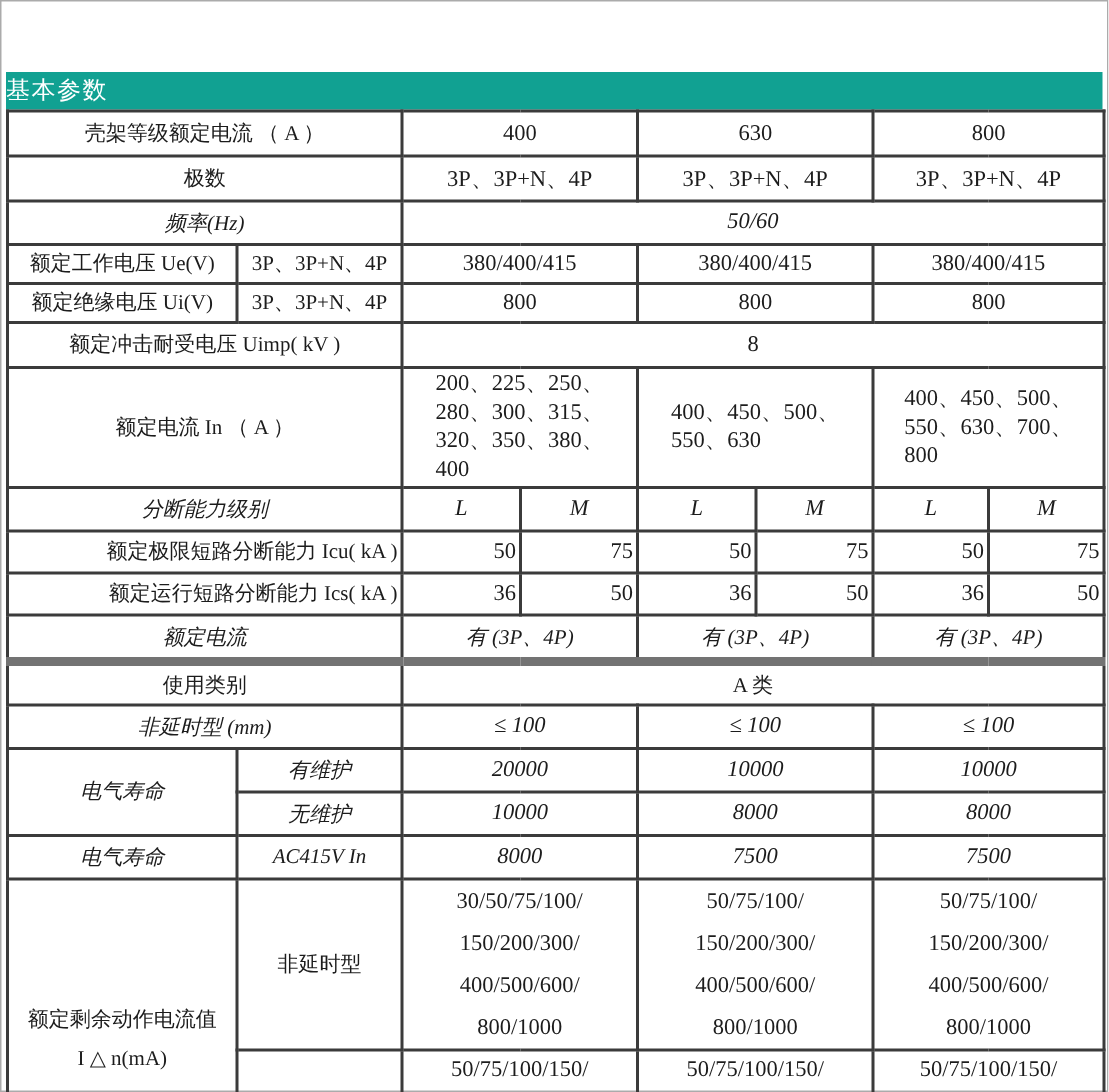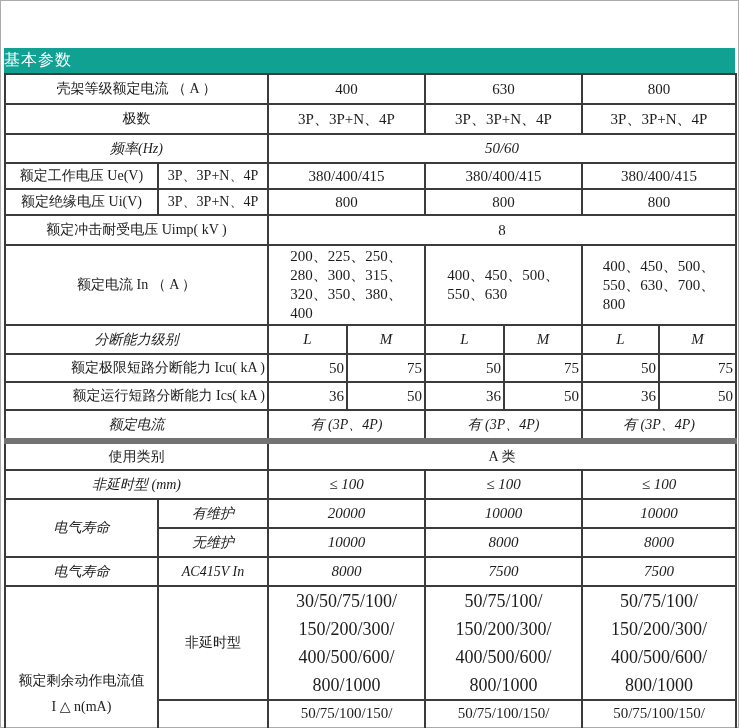--- a/index.html
+++ b/index.html
@@ -35,21 +35,21 @@
     vertical-align:middle;
     font-size:14px;
     padding:0 2px;
     overflow:hidden;
   }
   tr.gray-top td{border-top:6px solid #737373;}
   .num{font-size:15px;}
   .list-cell{text-align:center;line-height:19px;font-size:15px;}
   .list-cell .blk{display:inline-block;text-align:left;white-space:pre-line;}
   .residual-label{white-space:pre-line;line-height:26px;}
-  .big-list{line-height:28px;font-size:18px;white-space:pre-line;}
+  .big-list{line-height:28px;font-size:15px;white-space:pre-line;}
   .big-list2{line-height:25px;font-size:15px;white-space:pre-line;}
   
   .r-h28 td{height:28px;margin-top:12px;} .r-h27 td{height:27px;font-style:italic;} .r-h26 td{height:26px;text-align:right;}
   .r-h25 td{height:25px;} .r-h24 td{height:24px;}
   .r-in td{height:78px;}
   .r-nd td{height:111px;}
   .r-d td{height:100px;}
 </style>
 </head>
 <body>

